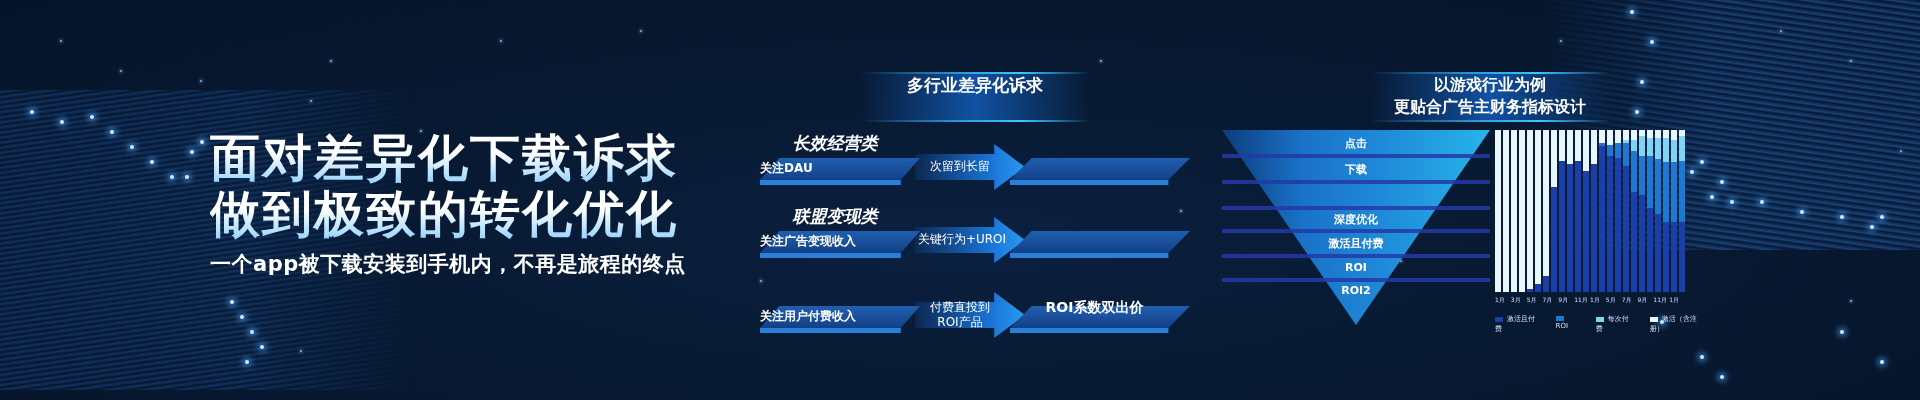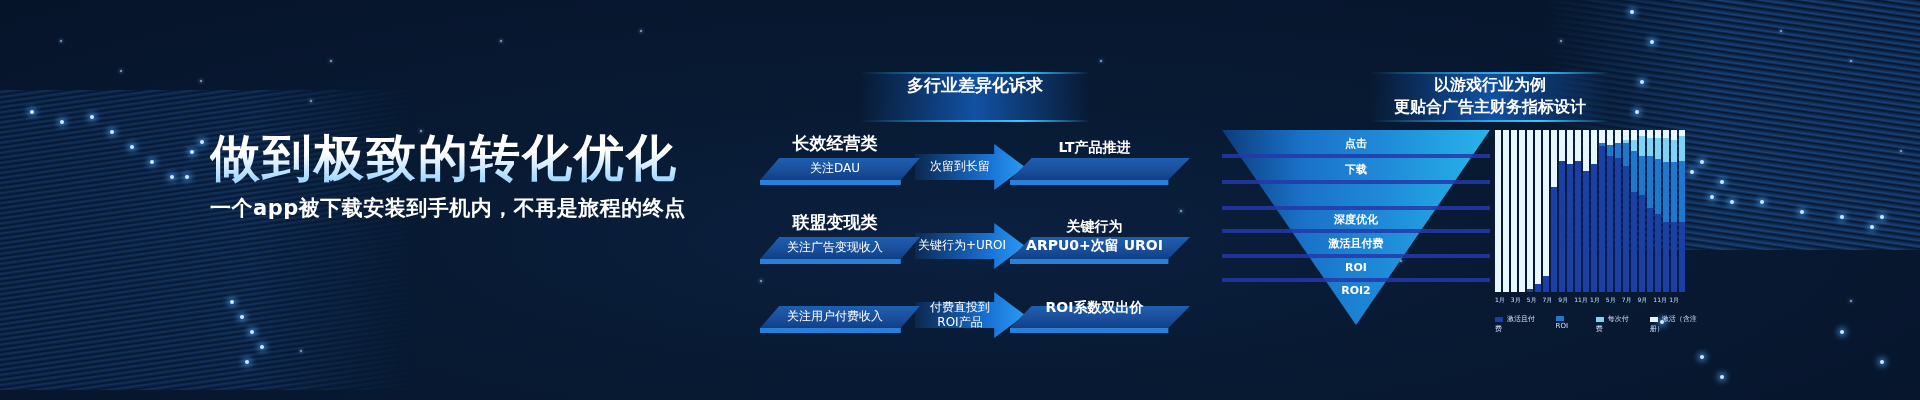--- a/index.html
+++ b/index.html
@@ -33,22 +33,22 @@
 
   
   .row{position:absolute;left:760px;width:430px;height:70px;}
   .slab{position:absolute;height:22px;top:26px;
     background:linear-gradient(180deg,#1e5fb0 0%,#1a4d98 60%,#0f3f86 100%);
     clip-path:polygon(12% 0,100% 0,88% 100%,0 100%);}
   .slab-edge{position:absolute;height:5px;top:48px;background:#2a7fd8;
     clip-path:polygon(0 0,88% 0,88% 100%,0 100%);}
   .left-slab{left:0;width:160px;}
   .right-slab{left:250px;width:180px;}
-  .cat-title{position:absolute;left:0;width:150px;text-align:center;top:0;font-weight:bold;font-size:17px;}
-  .cat-sub{position:absolute;left:0;width:150px;text-align:center;top:28px;font-size:12px;}
+  .cat-title{position:absolute;left:0;width:150px;text-align:center;top:0;font-weight:bold;font-size:17px;font-style:italic;}
+  .cat-sub{position:absolute;left:0;width:150px;top:28px;font-size:12px;font-weight:bold;}
   .arrow{position:absolute;left:155px;top:12px;width:110px;height:46px;
     background:linear-gradient(90deg,rgba(20,80,170,.2) 0%,#1a75d8 70%,#2b9af0 100%);
     clip-path:polygon(0 22%,72% 22%,72% 0,100% 50%,72% 100%,72% 78%,0 78%);}
   .arrow-label{position:absolute;left:155px;width:90px;text-align:center;font-size:12px;color:#fff;line-height:15px;}
   .result{position:absolute;left:252px;width:165px;text-align:center;font-weight:bold;font-size:14px;line-height:19px;}
 
   
   .funnel{position:absolute;left:1222px;top:130px;width:268px;height:195px;}
   .funnel .tri{position:absolute;left:0;top:0;width:100%;height:100%;
     background:linear-gradient(90deg,#0c3c7c 0%,#1a72c8 30%,#1f8ad8 60%,#27b4ea 100%);
@@ -120,55 +120,51 @@
     <div class="dot s" style="left: 1400px; top: 260px;"></div>
     <div class="dot s" style="left: 1560px; top: 40px;"></div>
     <div class="dot s" style="left: 1780px; top: 30px;"></div>
     <div class="dot s" style="left: 1850px; top: 60px;"></div>
     <div class="dot s" style="left: 1900px; top: 150px;"></div>
     <div class="dot s" style="left: 1850px; top: 300px;"></div>
     <div class="dot s" style="left: 300px; top: 350px;"></div>
   </div>
 
 <div class="headline">
+  <div class="h">面对差异化下载诉求</div>
   <div class="h">做到极致的转化优化</div>
   <div class="sub">一个app被下载安装到手机内，不再是旅程的终点</div>
 </div>
 
 <div class="sec-title" style="left:860px;top:72px;width:230px;height:48px;font-size:17px;line-height:22px;padding-top:2px;">
   <span>多行业差异化诉求</span>
 </div>
 
 <div class="row" style="top:132px;">
   <div class="slab left-slab"></div>
   <div class="slab-edge left-slab"></div>
   <div class="cat-title">长效经营类</div>
   <div class="cat-sub">关注DAU</div>
   <div class="arrow"></div>
   <div class="arrow-label" style="top:27px;">次留到长留</div>
   <div class="slab right-slab"></div>
   <div class="slab-edge right-slab"></div>
   <div class="result" style="top:6px;">
-    <div>LT产品推进</div>
   </div>
 </div>
 
-<div class="row" style="top:205px;margin-top:6px;">
+<div class="row" style="top:205px;">
   <div class="slab left-slab"></div>
   <div class="slab-edge left-slab"></div>
   <div class="cat-title">联盟变现类</div>
   <div class="cat-sub">关注广告变现收入</div>
   <div class="arrow"></div>
   <div class="arrow-label" style="top:27px;left:152px;width:100px;">关键行为+UROI</div>
   <div class="slab right-slab"></div>
   <div class="slab-edge right-slab"></div>
-  <div class="result" style="top:6px;">
-    <div>关键行为</div>
-    <div>ARPU0+次留 UROI</div>
-  </div>
 </div>
 
 <div class="row" style="top:280px;">
   <div class="slab left-slab"></div>
   <div class="slab-edge left-slab"></div>
   <div class="cat-sub">关注用户付费收入</div>
   <div class="arrow"></div>
   <div class="arrow-label" style="top:20px;">
     <div>付费直投到</div>
     <div>ROI产品</div>

